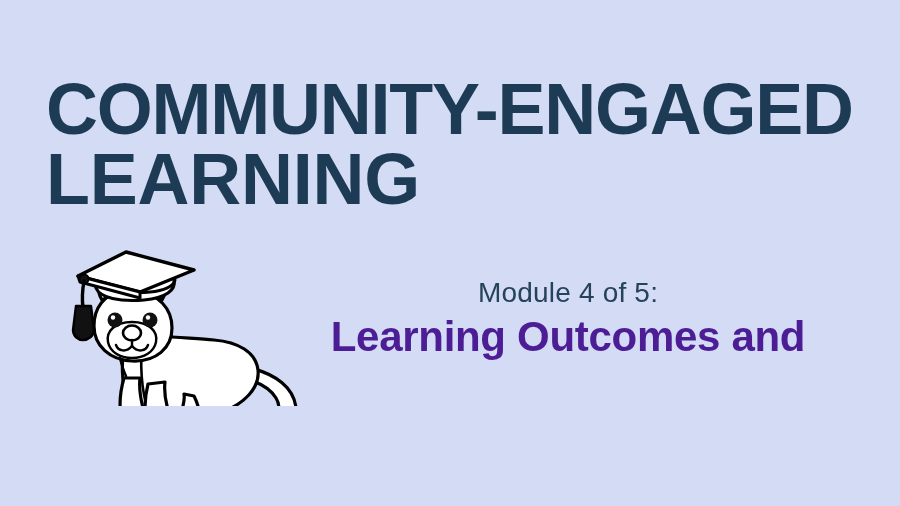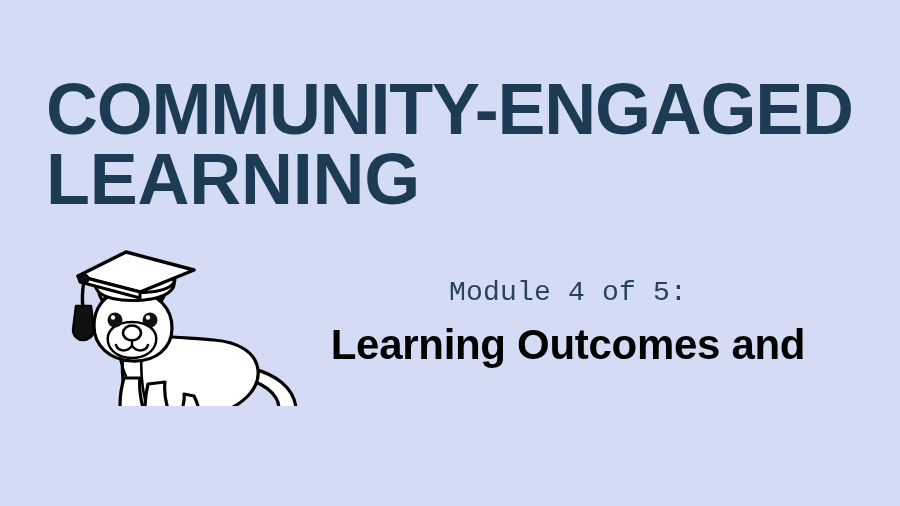--- a/index.html
+++ b/index.html
@@ -53,35 +53,35 @@
   
   .subtitle-block {
     position: absolute;
     left: 290px;
     top: 276px;
     width: 556px;
     text-align: center;
     color: #1d3b54;
   }
   .module-label {
-    font-family: Liberation Mono, monospace;
+    font-family: Liberation Sans, sans-serif;
     font-weight: 400;
     font-size: 28px;
     line-height: 34px;
     letter-spacing: 0.2px;
     color: #26425c;
   }
   .subtitle-main {
     font-family: "Liberation Sans", sans-serif;
     font-weight: 700;
     font-size: 42px;
     line-height: 47px;
     letter-spacing: -0.3px;
-    color: #000000;
-    margin-top: 11px;
+    color: #4c1d95;
+    margin-top: 3px;
   }
   .subtitle-main .sub-line {
     display: block;
     white-space: nowrap;
   }
 
   
   .mascot {
     position: absolute;
     left: 62px;

